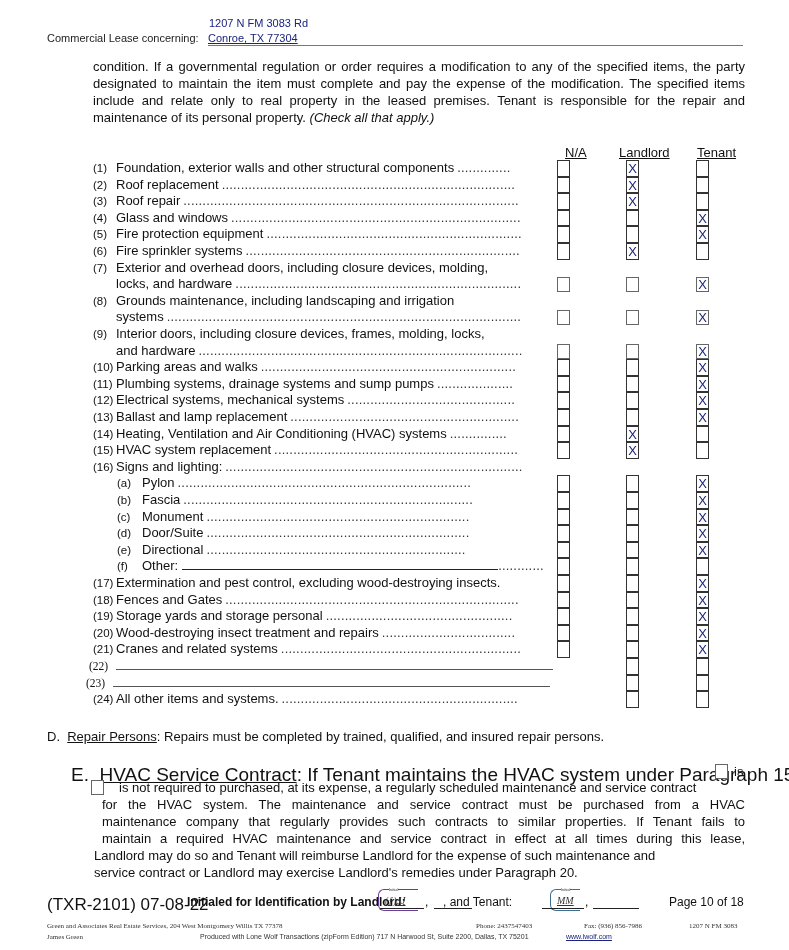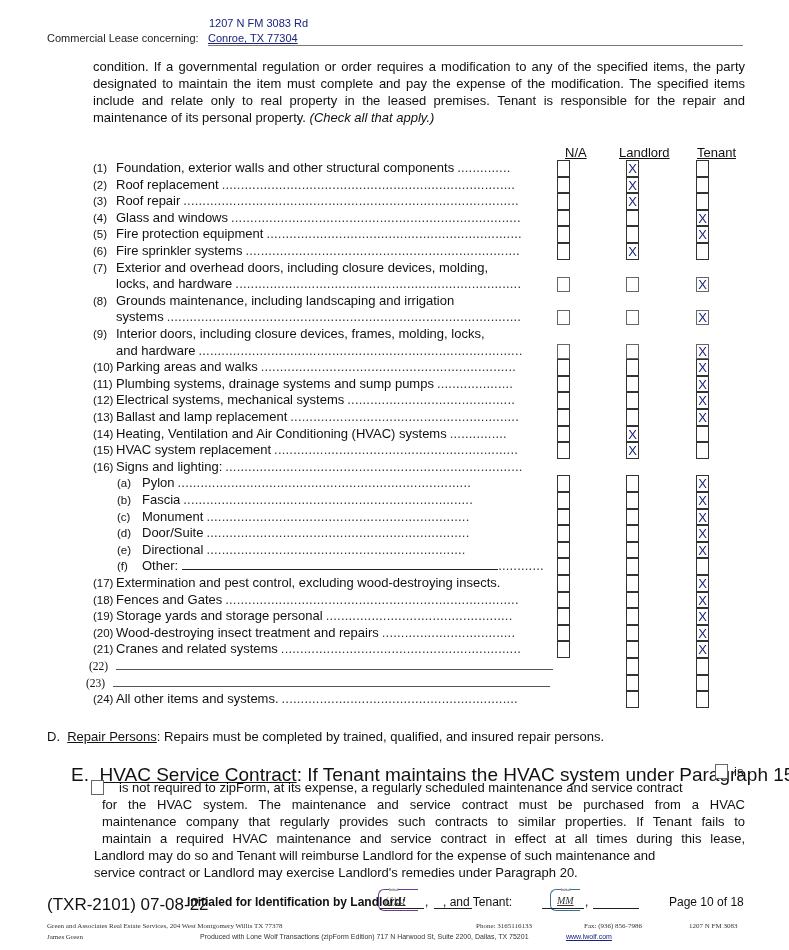--- a/index.html
+++ b/index.html
@@ -250,21 +250,21 @@
 </div>
 
 <div>
   <div class="line" style="position:absolute;left:71px;top:764px;font-size:19px;white-space:nowrap;">
     <span>E.</span>&nbsp;
     <span style="text-decoration:underline">HVAC Service Contract</span><span>: If Tenant maintains the HVAC system under Paragraph 15C(14), Tenant</span>
   </div>
   <div class="inline-cb" style="left:715px;top:764px;"></div>
   <div style="position:absolute;left:734px;top:764px;font-size:13px;">is</div>
   <div class="inline-cb" style="left:91px;top:780px;"></div>
-  <div style="position:absolute;left:119px;top:780px;width:626px;font-size:13px;white-space:nowrap;text-align:justify;">is not required to zipForm, at its expense, a regularly scheduled maintenance and service contract</div>
+  <div style="position:absolute;left:119px;top:780px;width:626px;font-size:13px;white-space:nowrap;text-align:justify;">is not required to purchased, at its expense, a regularly scheduled maintenance and service contract</div>
   <div style="position:absolute;left:102px;top:797px;width:643px;font-size:13px;text-align:justify;text-align-last:justify;">for the HVAC system. The maintenance and service contract must be purchased from a HVAC</div>
   <div style="position:absolute;left:102px;top:814px;width:643px;font-size:13px;text-align:justify;text-align-last:justify;">maintenance company that regularly provides such contracts to similar properties. If Tenant fails to</div>
   <div style="position:absolute;left:102px;top:831px;width:643px;font-size:13px;text-align:justify;text-align-last:justify;">maintain a required HVAC maintenance and service contract in effect at all times during this lease,</div>
   <div style="position:absolute;left:94px;top:848px;width:668px;font-size:13px;white-space:nowrap;">Landlord may do so and Tenant will reimburse Landlord for the expense of such maintenance and</div>
   <div style="position:absolute;left:94px;top:865px;font-size:13px;white-space:nowrap;">service contract or Landlord may exercise Landlord's remedies under Paragraph 20.</div>
 </div>
 
 <div class="foot-form">(TXR-2101) 07-08-22</div>
 <div class="foot-init">Initialed for Identification by Landlord:</div>
 
@@ -281,17 +281,17 @@
   <span class="tag">Initial</span>
   <span class="scrawl">MM</span>
 </div>
 <div class="uline" style="left:542px;top:908px;width:42px;"></div>
 <div class="foot-text" style="left:585px;">,</div>
 <div class="uline" style="left:593px;top:908px;width:46px;"></div>
 <div class="foot-page">Page 10 of 18</div>
 
 <div class="fine" style="left:47px;top:922px;">Green and Associates Real Estate Services, 204 West Montgomery Willis TX 77378</div>
 <div class="fine" style="left:47px;top:933px;">James Green</div>
-<div class="fine" style="left:476px;top:922px;">Phone: 3165116133</div>
+<div class="fine" style="left:476px;top:922px;">Phone: 2437547403</div>
 <div class="fine" style="left:584px;top:922px;">Fax: (936) 856-7986</div>
 <div class="fine" style="left:689px;top:922px;">1207 N FM 3083</div>
 <div class="fine-sans" style="left:200px;top:933px;">Produced with Lone Wolf Transactions (zipForm Edition) 717 N Harwood St, Suite 2200, Dallas, TX  75201</div>
 <div class="fine-sans fine-link" style="left:566px;top:933px;">www.lwolf.com</div>
 
 </body></html>

